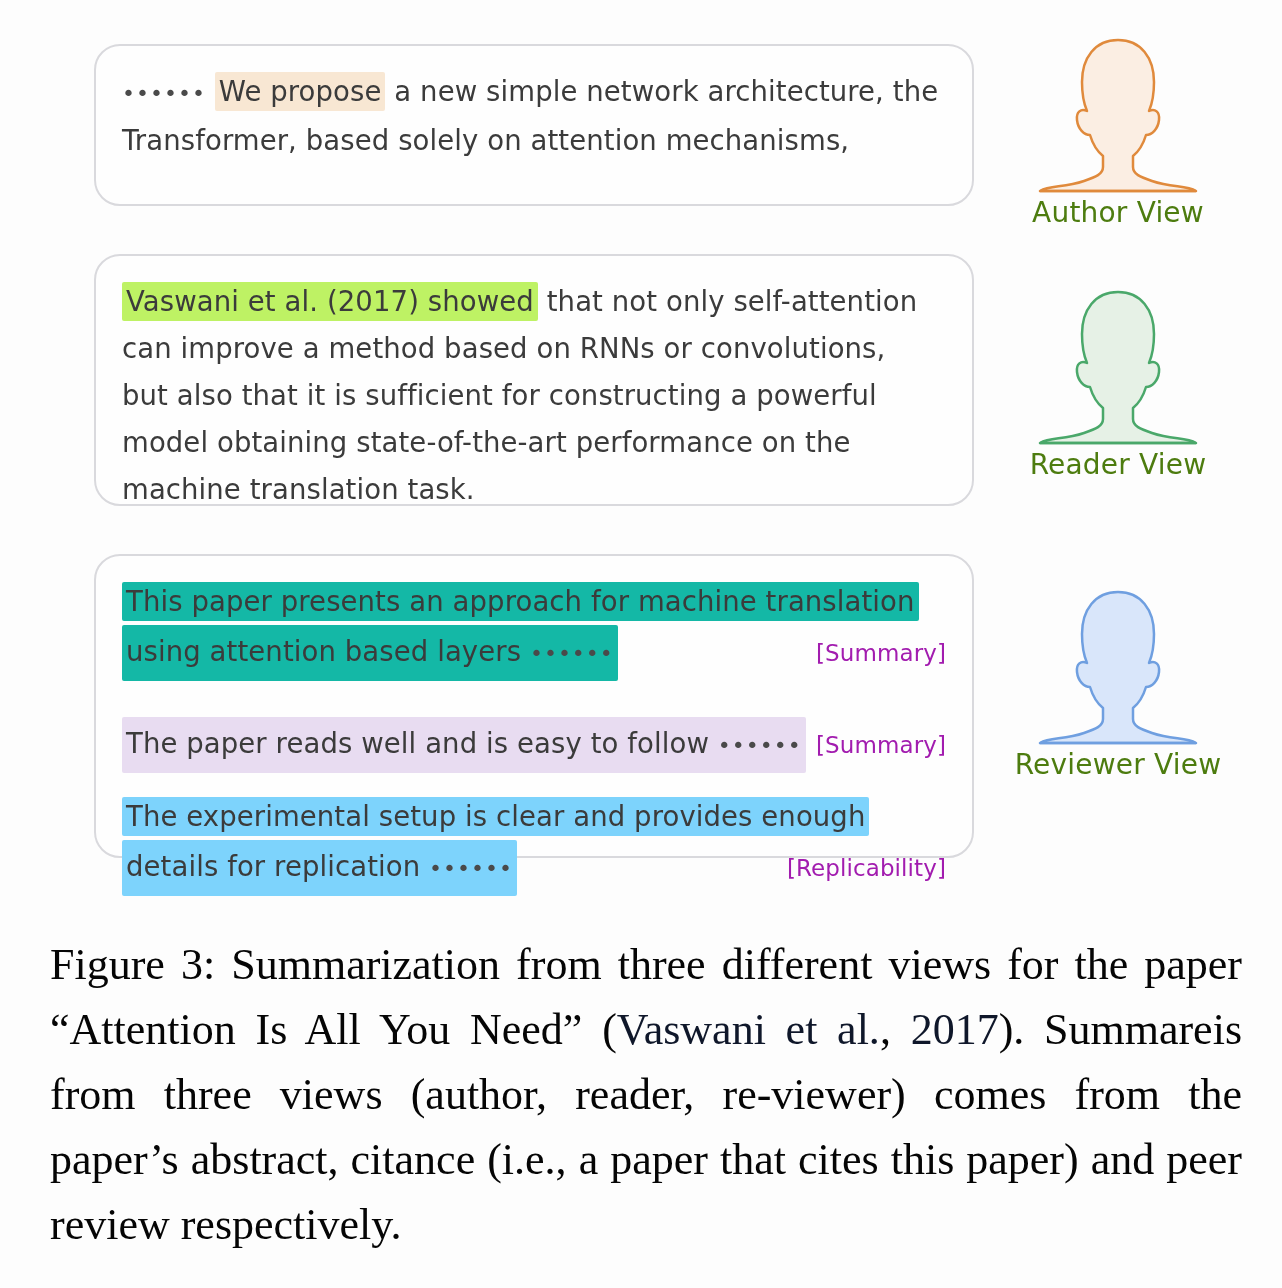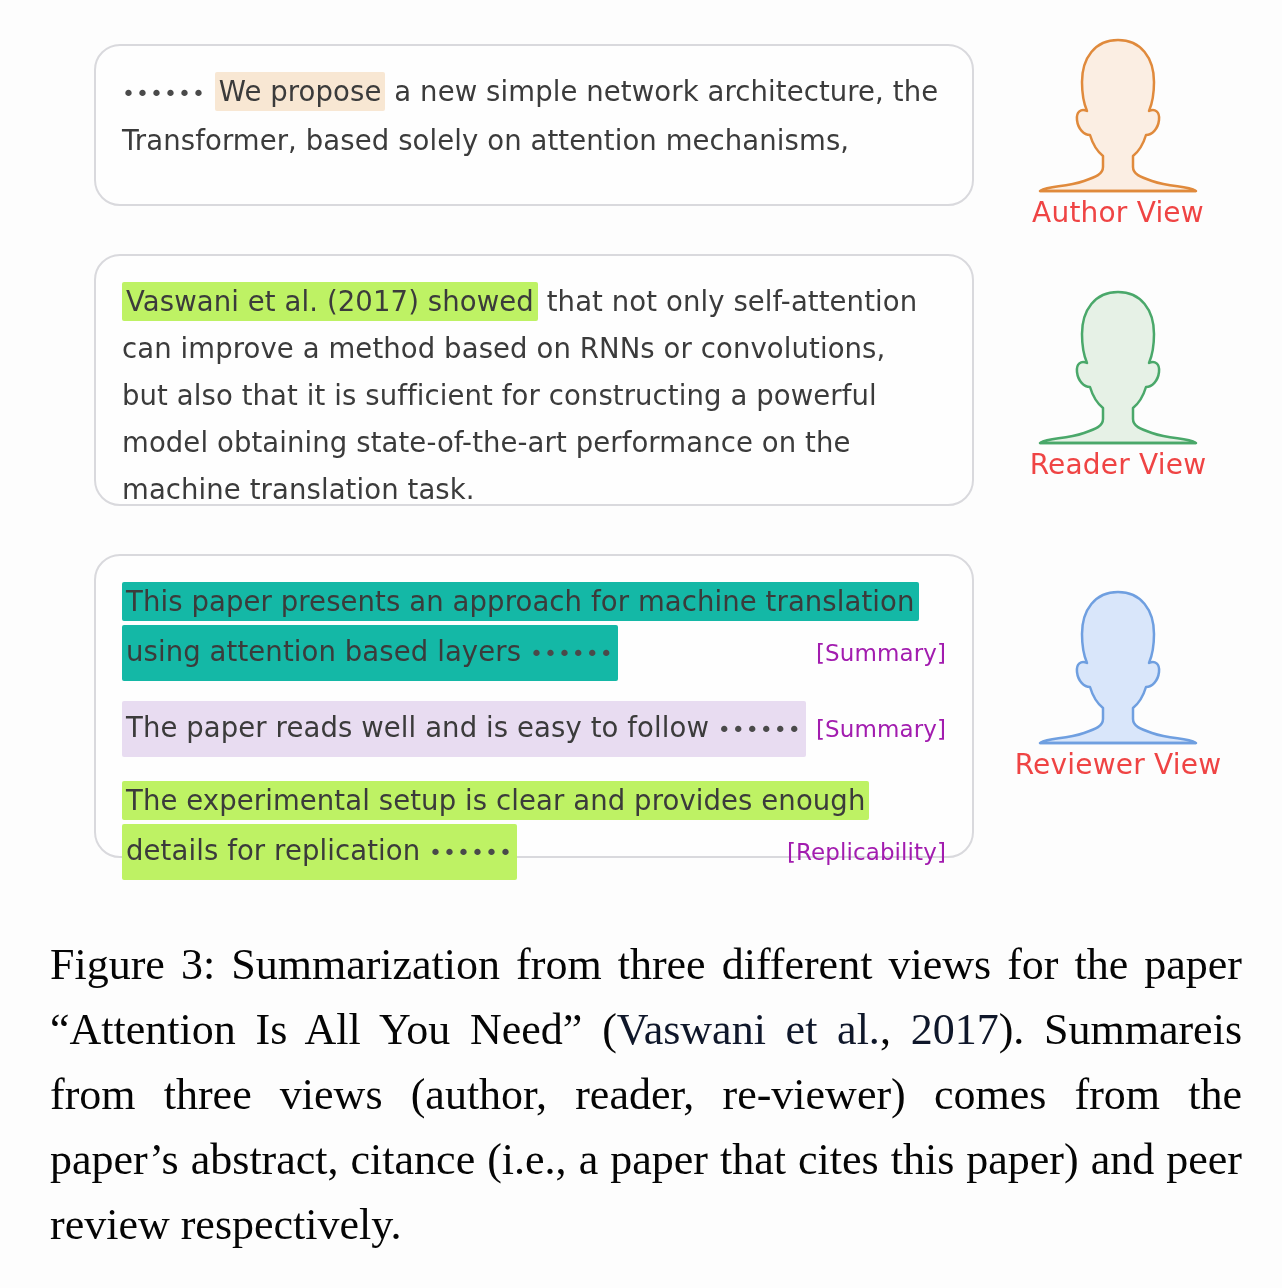--- a/index.html
+++ b/index.html
@@ -40,21 +40,21 @@
     color: #3b3b3b;
     white-space: nowrap;
     letter-spacing: 0.1px;
   }
 
   .hl { padding: 3px 4px 4px 4px; border-radius: 2px; }
   .hl-orange { background: #f8e7d3; }
   .hl-green  { background: #bef264; }
   .hl-blue   { background: #14b8a6; }
   .hl-purple { background: #e8dcf1; }
-  .hl-grey   { background: #bef264; }
+  .hl-grey   { background: #7dd3fc; }
 
   .dots { color: #4a4a4a; letter-spacing: 1px; font-size: 22px; }
 
   .tag {
     color: #a21caf;
     font-size: 23px;
   }
 
   
   .rev-row {
@@ -72,21 +72,21 @@
     text-align: center;
   }
   #avatar-author   { top: 34px; }
   #avatar-reader   { top: 286px; }
   #avatar-reviewer { top: 586px; }
 
   .avatar-svg { display: block; margin: 0 auto; }
 
   .avatar-label {
     font-size: 28px;
-    color: #ef4444;
+    color: #4d7c0f;
     margin-top: 2px;
     letter-spacing: 0.2px;
   }
 
   
   #caption {
     position: absolute;
     left: 50px;
     top: 932px;
     width: 1192px;
@@ -127,21 +127,21 @@
     <div>
       <div class="qline">
         <span class="hl hl-blue">This paper presents an approach for machine translation</span>
       </div>
       <div class="qline rev-row">
         <span class="txt hl hl-blue"><span>using attention based layers</span> <span class="dots">••••••</span></span>
         <span class="tag">[Summary]</span>
       </div>
     </div>
 
-    <div style="margin-top:20px;">
+    <div style="margin-top:36px;">
       <div class="qline rev-row">
         <span class="txt hl hl-purple"><span>The paper reads well and is easy to follow</span> <span class="dots">••••••</span></span>
         <span class="tag">[Summary]</span>
       </div>
     </div>
 
     <div style="margin-top:20px;">
       <div class="qline">
         <span class="hl hl-grey">The  experimental  setup  is  clear  and  provides  enough</span>
       </div>

